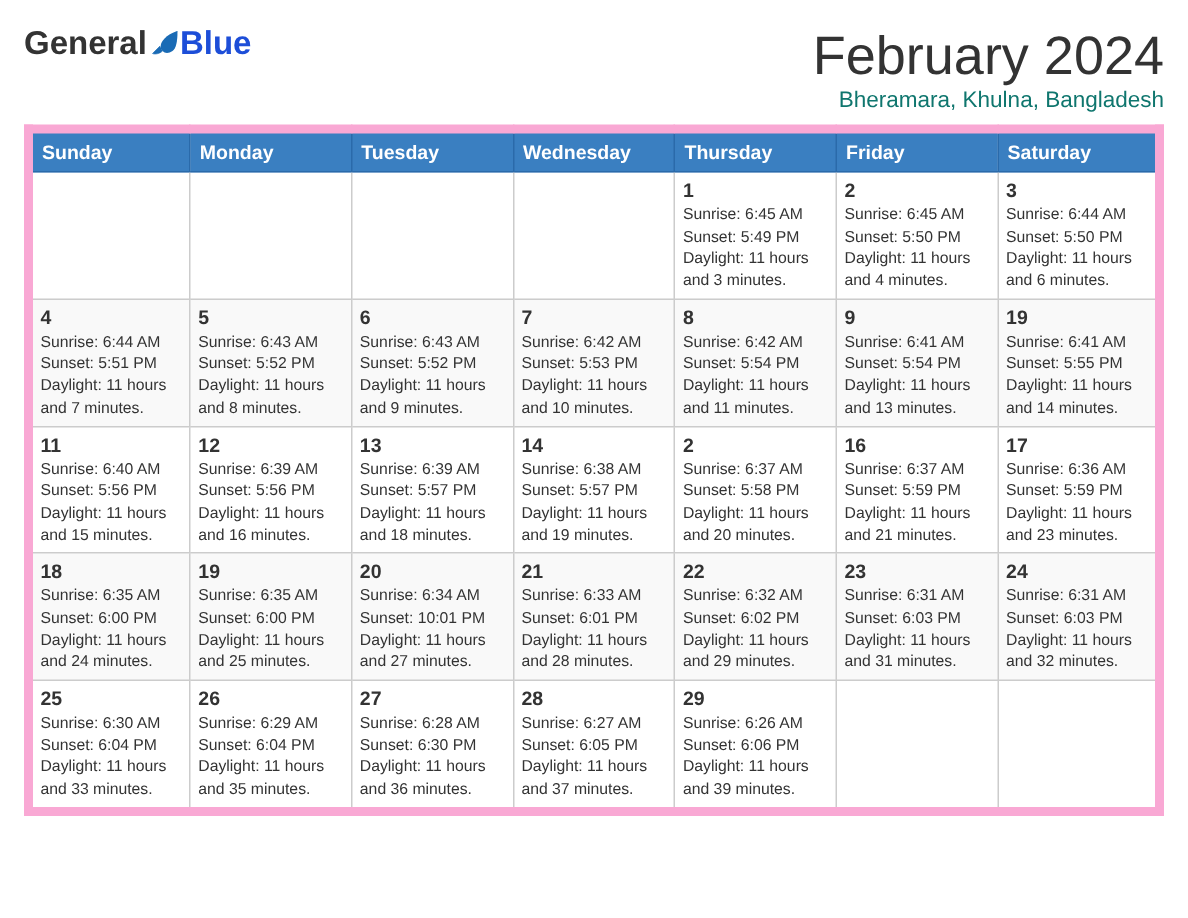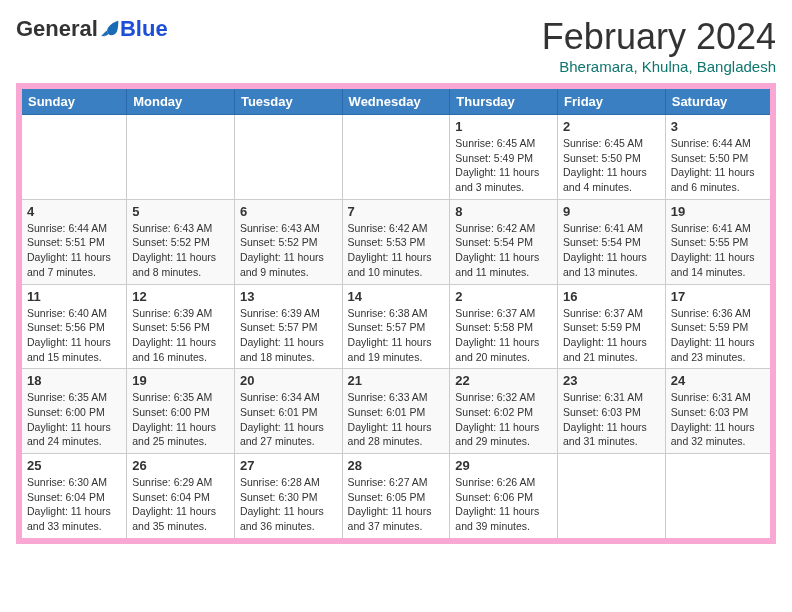--- a/index.html
+++ b/index.html
@@ -237,21 +237,21 @@
         </td>
         <td>
           <div class="day-num">19</div>
           <div class="day-info">Sunrise: 6:35 AM
 Sunset: 6:00 PM
 Daylight: 11 hours and 25 minutes.</div>
         </td>
         <td>
           <div class="day-num">20</div>
           <div class="day-info">Sunrise: 6:34 AM
-Sunset: 6:01 PM
+Sunset: 10:01 PM
 Daylight: 11 hours and 27 minutes.</div>
         </td>
         <td>
           <div class="day-num">21</div>
           <div class="day-info">Sunrise: 6:33 AM
 Sunset: 6:01 PM
 Daylight: 11 hours and 28 minutes.</div>
         </td>
         <td>
           <div class="day-num">22</div>

